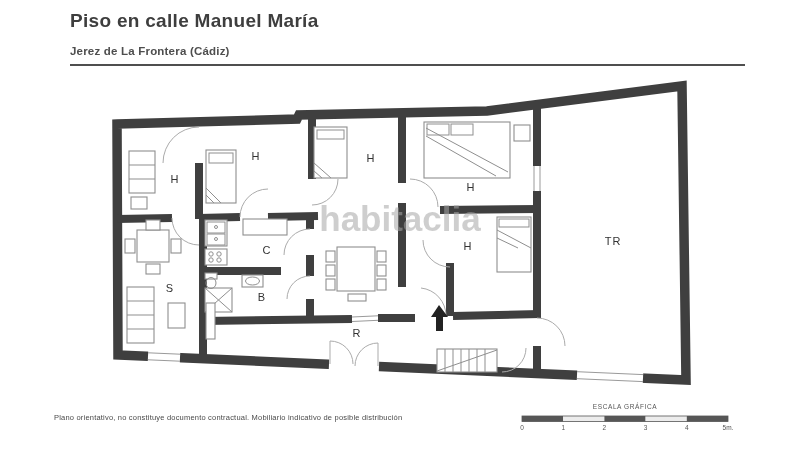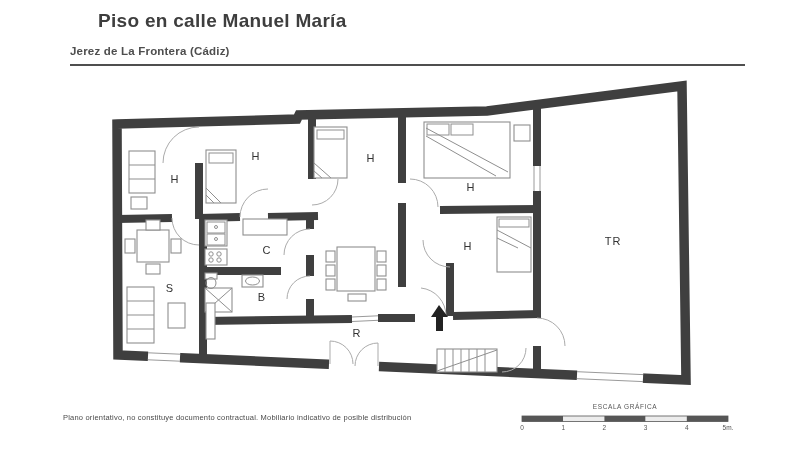--- a/index.html
+++ b/index.html
@@ -1,23 +1,23 @@
 <!DOCTYPE html>
 <html style="--wall: #3f3f3f; --furn: #8f8f8f; --door: #ababab; --label: #333333;"><head>
 <meta charset="utf-8">
 <style>
   html,body{margin:0;padding:0;background:#fff;}
   #page{position:relative;width:800px;height:450px;background:#ffffff;overflow:hidden;
         font-family:"Liberation Sans",sans-serif;}
   .title{position:absolute;left:70px;top:10px;font-size:19px;font-weight:bold;
-         color:#3e3e3e;letter-spacing:.3px;margin-left:28px;}
+         color:#3e3e3e;letter-spacing:.3px;}
   .subtitle{position:absolute;left:70px;top:45px;font-size:11.5px;font-weight:bold;
          color:#4e4e4e;letter-spacing:.2px;text-align:center;}
   .divider{position:absolute;left:70px;top:64px;width:675px;height:2px;background:#4f4f4f;}
-  .disclaimer{position:absolute;left:63px;top:413px;font-size:7.5px;color:#4a4a4a;letter-spacing:.2px;}
+  .disclaimer{position:absolute;left:54px;top:413px;font-size:7.5px;color:#4a4a4a;letter-spacing:.2px;}
   .watermark{position:absolute;left:300px;top:199px;width:200px;text-align:center;
          font-size:35px;font-weight:bold;color:rgba(165,165,165,0.55);letter-spacing:0;
          z-index:5;pointer-events:none;}
   svg#plan{position:absolute;left:0;top:0;}
   .wall{stroke:var(--wall,#3f3f3f);stroke-width:8;fill:none;}
   .outline{stroke-width:9.5;}
   .gap{stroke:#ffffff;stroke-width:12.5;fill:none;}
   .win{stroke:#9a9a9a;stroke-width:1;fill:none;}
   .door{stroke:var(--door,#aaaaaa);stroke-width:1;fill:none;}
   .furn{stroke:var(--furn,#8f8f8f);stroke-width:1.1;fill:#ffffff;}
@@ -216,15 +216,16 @@
           <rect x="645.6" y="416" width="41.2" height="5.5" fill="#ececec"></rect>
           <text x="645.6" y="429.5" class="scalenum">3</text>
           <rect x="686.8" y="416" width="41.2" height="5.5" fill="#565656"></rect>
           <text x="686.8" y="429.5" class="scalenum">4</text>
           <text x="728" y="429.5" class="scalenum">5m.</text>
         </g>
       <rect x="522" y="416" width="206" height="5.5" fill="none" stroke="#555" stroke-width="0.8"></rect>
     </g>
   </svg>
 
+  <div class="watermark">habitaclia</div>
 
   <div class="disclaimer">Plano orientativo, no constituye documento contractual. Mobiliario indicativo de posible distribución</div>
 </div>
 
 </body></html>

